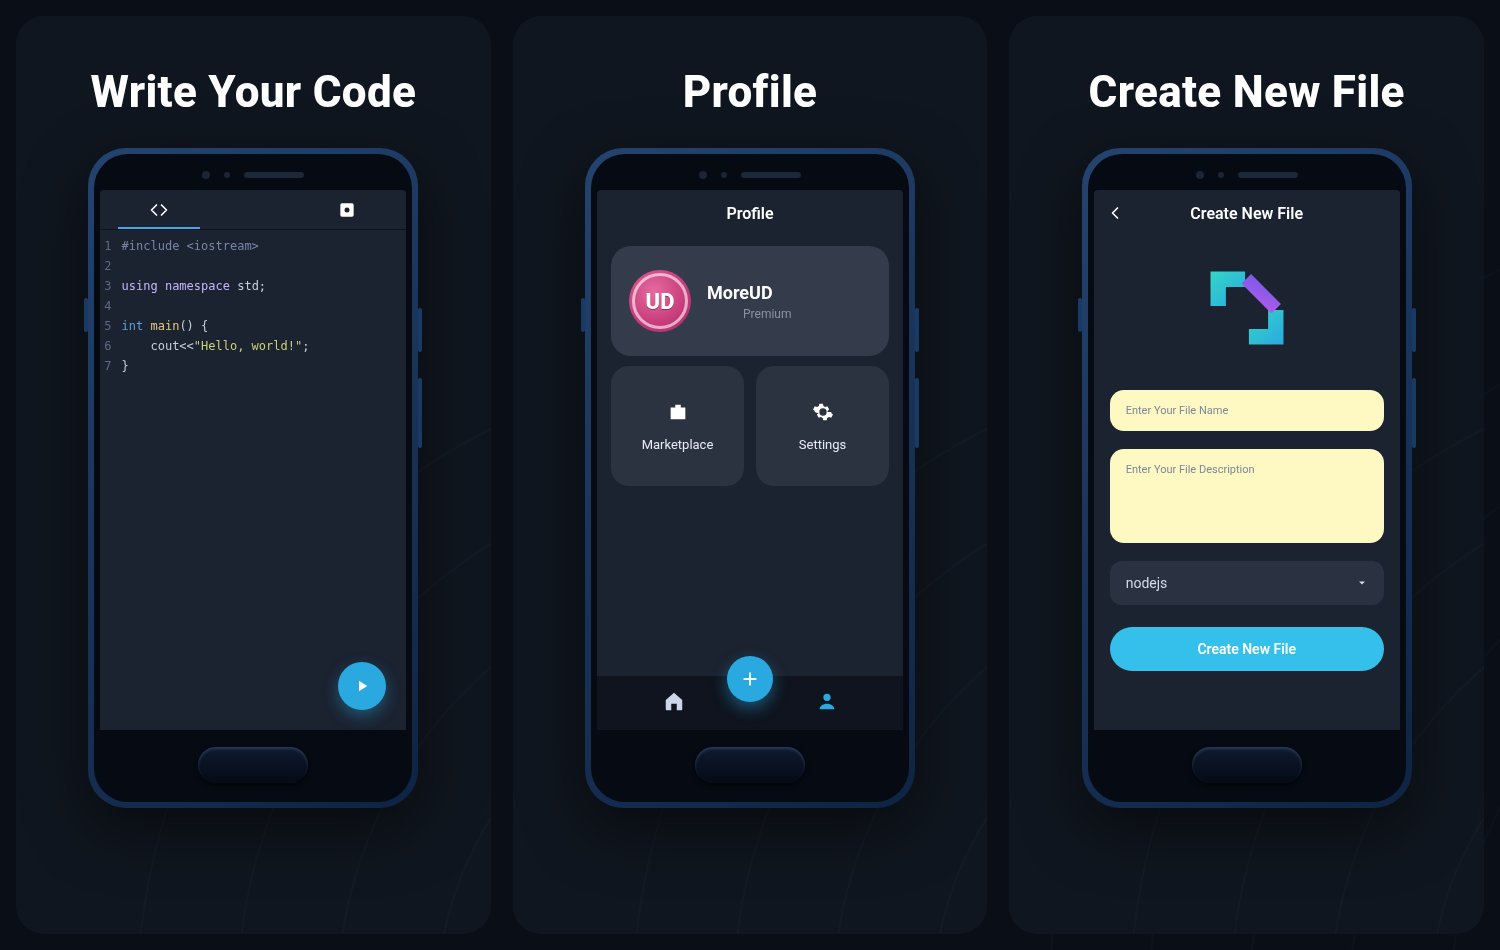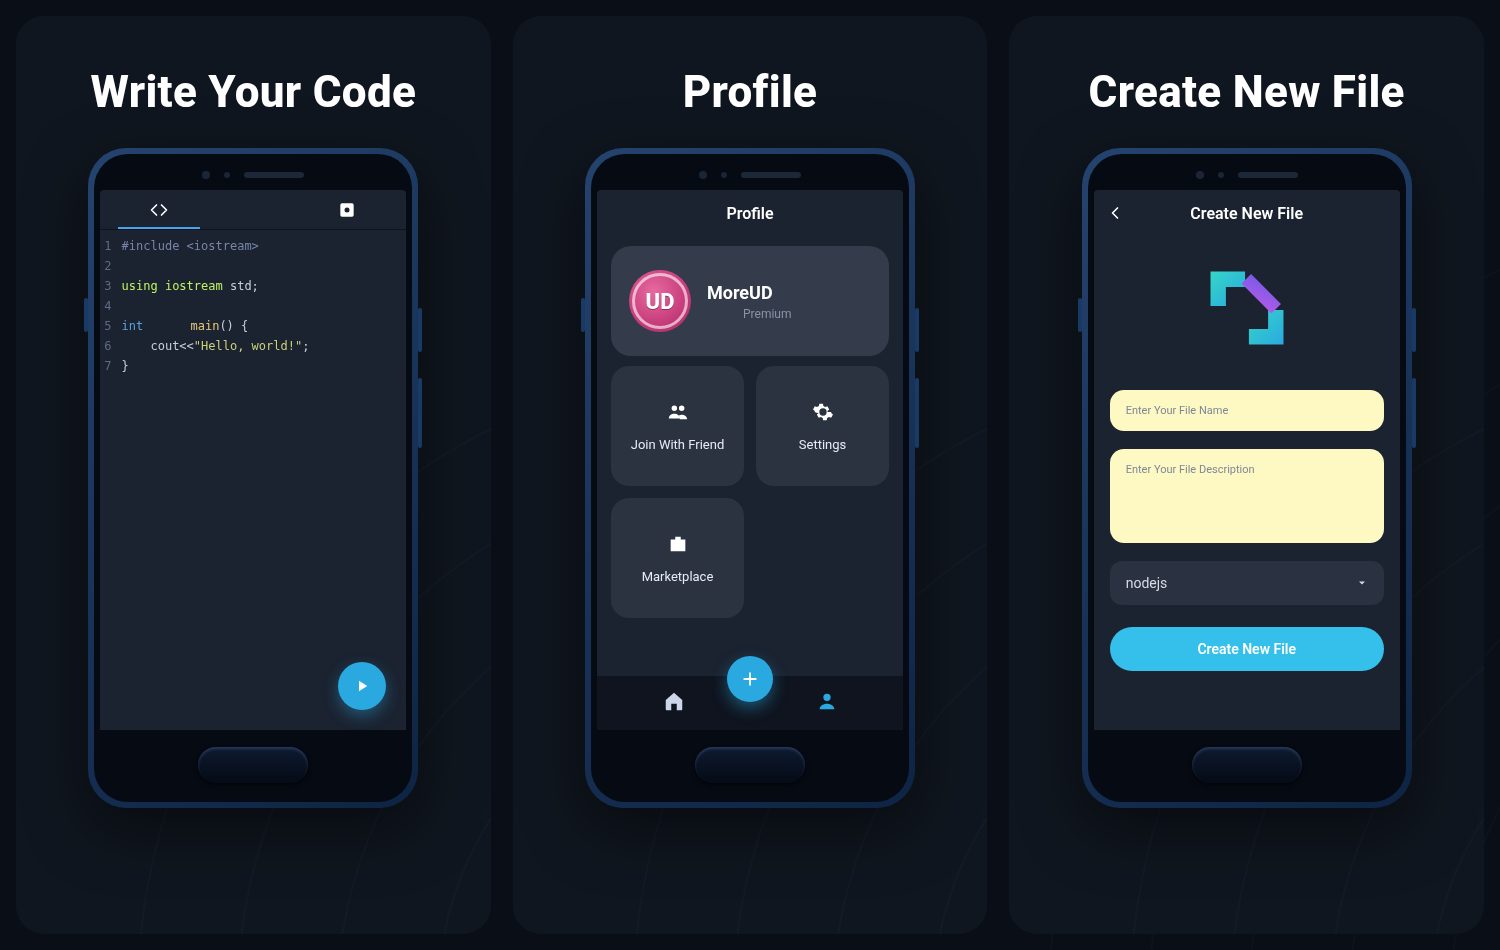--- a/index.html
+++ b/index.html
@@ -149,23 +149,23 @@
   }
   .tab{flex:0 0 auto;height:100%;display:flex;align-items:center;justify-content:center;color:#b7c0d4;position:relative;padding:0 30px;}
   .tab.active::after{content:"";position:absolute;left:0;right:0;bottom:0;height:2px;background:#4aa3e8;}
   .editor{
     display:flex;font-family:Menlo,Consolas,monospace;font-size:12px;line-height:20px;
     padding:6px 8px 0 4px;
   }
   .gutter{color:var(--gutter);text-align:right;padding-right:10px;white-space:pre;user-select:none;}
   .code{white-space:pre;color:#c7cee0;}
   .c-inc{color:#7785a8;}
-  .c-kw{color:#bef264;}
+  .c-kw{color:#c4b5fd;}
   .c-type{color:#5aa0d8;}
-  .c-fn{color:#e2c97a;margin-left:40px;}
+  .c-fn{color:#e2c97a;}
   .c-str{color:#c8d07a;}
   .fab{
     position:absolute;right:20px;bottom:20px;width:48px;height:48px;border-radius:50%;
     background:var(--accent);display:flex;align-items:center;justify-content:center;
     box-shadow:0 6px 16px rgba(42,169,224,.4);
   }
   .fab svg{width:18px;height:18px;fill:#fff;}
 
   
   .s2 .topbar{justify-content:center;}
@@ -269,21 +269,21 @@
           <div class="editor">
             <div class="gutter">1
 2
 3
 4
 5
 6
 7</div>
             <div class="code"><span class="c-inc">#include &lt;iostream&gt;</span>
 
-<span class="c-kw">using</span> <span class="c-kw">iostream</span><span> std;</span>
+<span class="c-kw">using</span> <span class="c-kw">namespace</span><span> std;</span>
 
 <span class="c-type">int</span><span class="c-fn"> main</span><span>() {</span>
 <span>    cout&lt;&lt;</span><span class="c-str">"Hello, world!"</span><span>;</span>
 <span>}</span></div>
           </div>
 
           <div class="fab">
             <svg viewBox="0 0 24 24">
                 <path d="M8 5v14l11-7z"></path>
               </svg>
@@ -320,35 +320,29 @@
             <div class="avatar">UD</div>
             <div>
               <div class="pname">MoreUD</div>
               <div class="psub">Premium</div>
             </div>
           </div>
 
           <div class="grid2">
             <div class="tile">
               <svg viewBox="0 0 24 24">
-                  <path d="M8 11a3 3 0 100-6 3 3 0 000 6zm8 0a3 3 0 100-6 3 3 0 000 6zM2 19c0-2.8 2.7-5 6-5s6 2.2 6 5H2zm12 0c0-1.2-.4-2.3-1.1-3.2 1-.5 2-.8 3.1-.8 3.3 0 6 2.2 6 5h-8z"></path>
-                </svg>
-              <span>Join With Friend</span>
+                  <path d="M9 4h6v3H9V4zM4 7h16v13H4V7zm5 0V5a1 1 0 011-1h4a1 1 0 011 1v2"></path>
+                </svg>
+              <span>Marketplace</span>
             </div>
             <div class="tile">
               <svg viewBox="0 0 24 24">
                   <path d="M12 8a4 4 0 100 8 4 4 0 000-8zm9 4c0 .4 0 .8-.1 1.2l2 1.6-2 3.4-2.4-.8a7 7 0 01-2 1.1l-.4 2.5h-4l-.4-2.5a7 7 0 01-2-1.1l-2.4.8-2-3.4 2-1.6A7 7 0 013 12c0-.4 0-.8.1-1.2l-2-1.6 2-3.4 2.4.8a7 7 0 012-1.1L8 3h4l.4 2.5a7 7 0 012 1.1l2.4-.8 2 3.4-2 1.6c.1.4.2.8.2 1.2z"></path>
                 </svg>
               <span>Settings</span>
-            </div>
-            <div class="tile">
-              <svg viewBox="0 0 24 24">
-                  <path d="M9 4h6v3H9V4zM4 7h16v13H4V7zm5 0V5a1 1 0 011-1h4a1 1 0 011 1v2"></path>
-                </svg>
-              <span>Marketplace</span>
             </div>
           </div>
 
           <div class="bottombar">
             <span>
               <svg viewBox="0 0 24 24">
                   <path d="M3 11l9-8 9 8v10a1 1 0 01-1 1h-5v-7h-6v7H4a1 1 0 01-1-1V11z"></path>
                 </svg>
             </span>
             <div class="mid">

